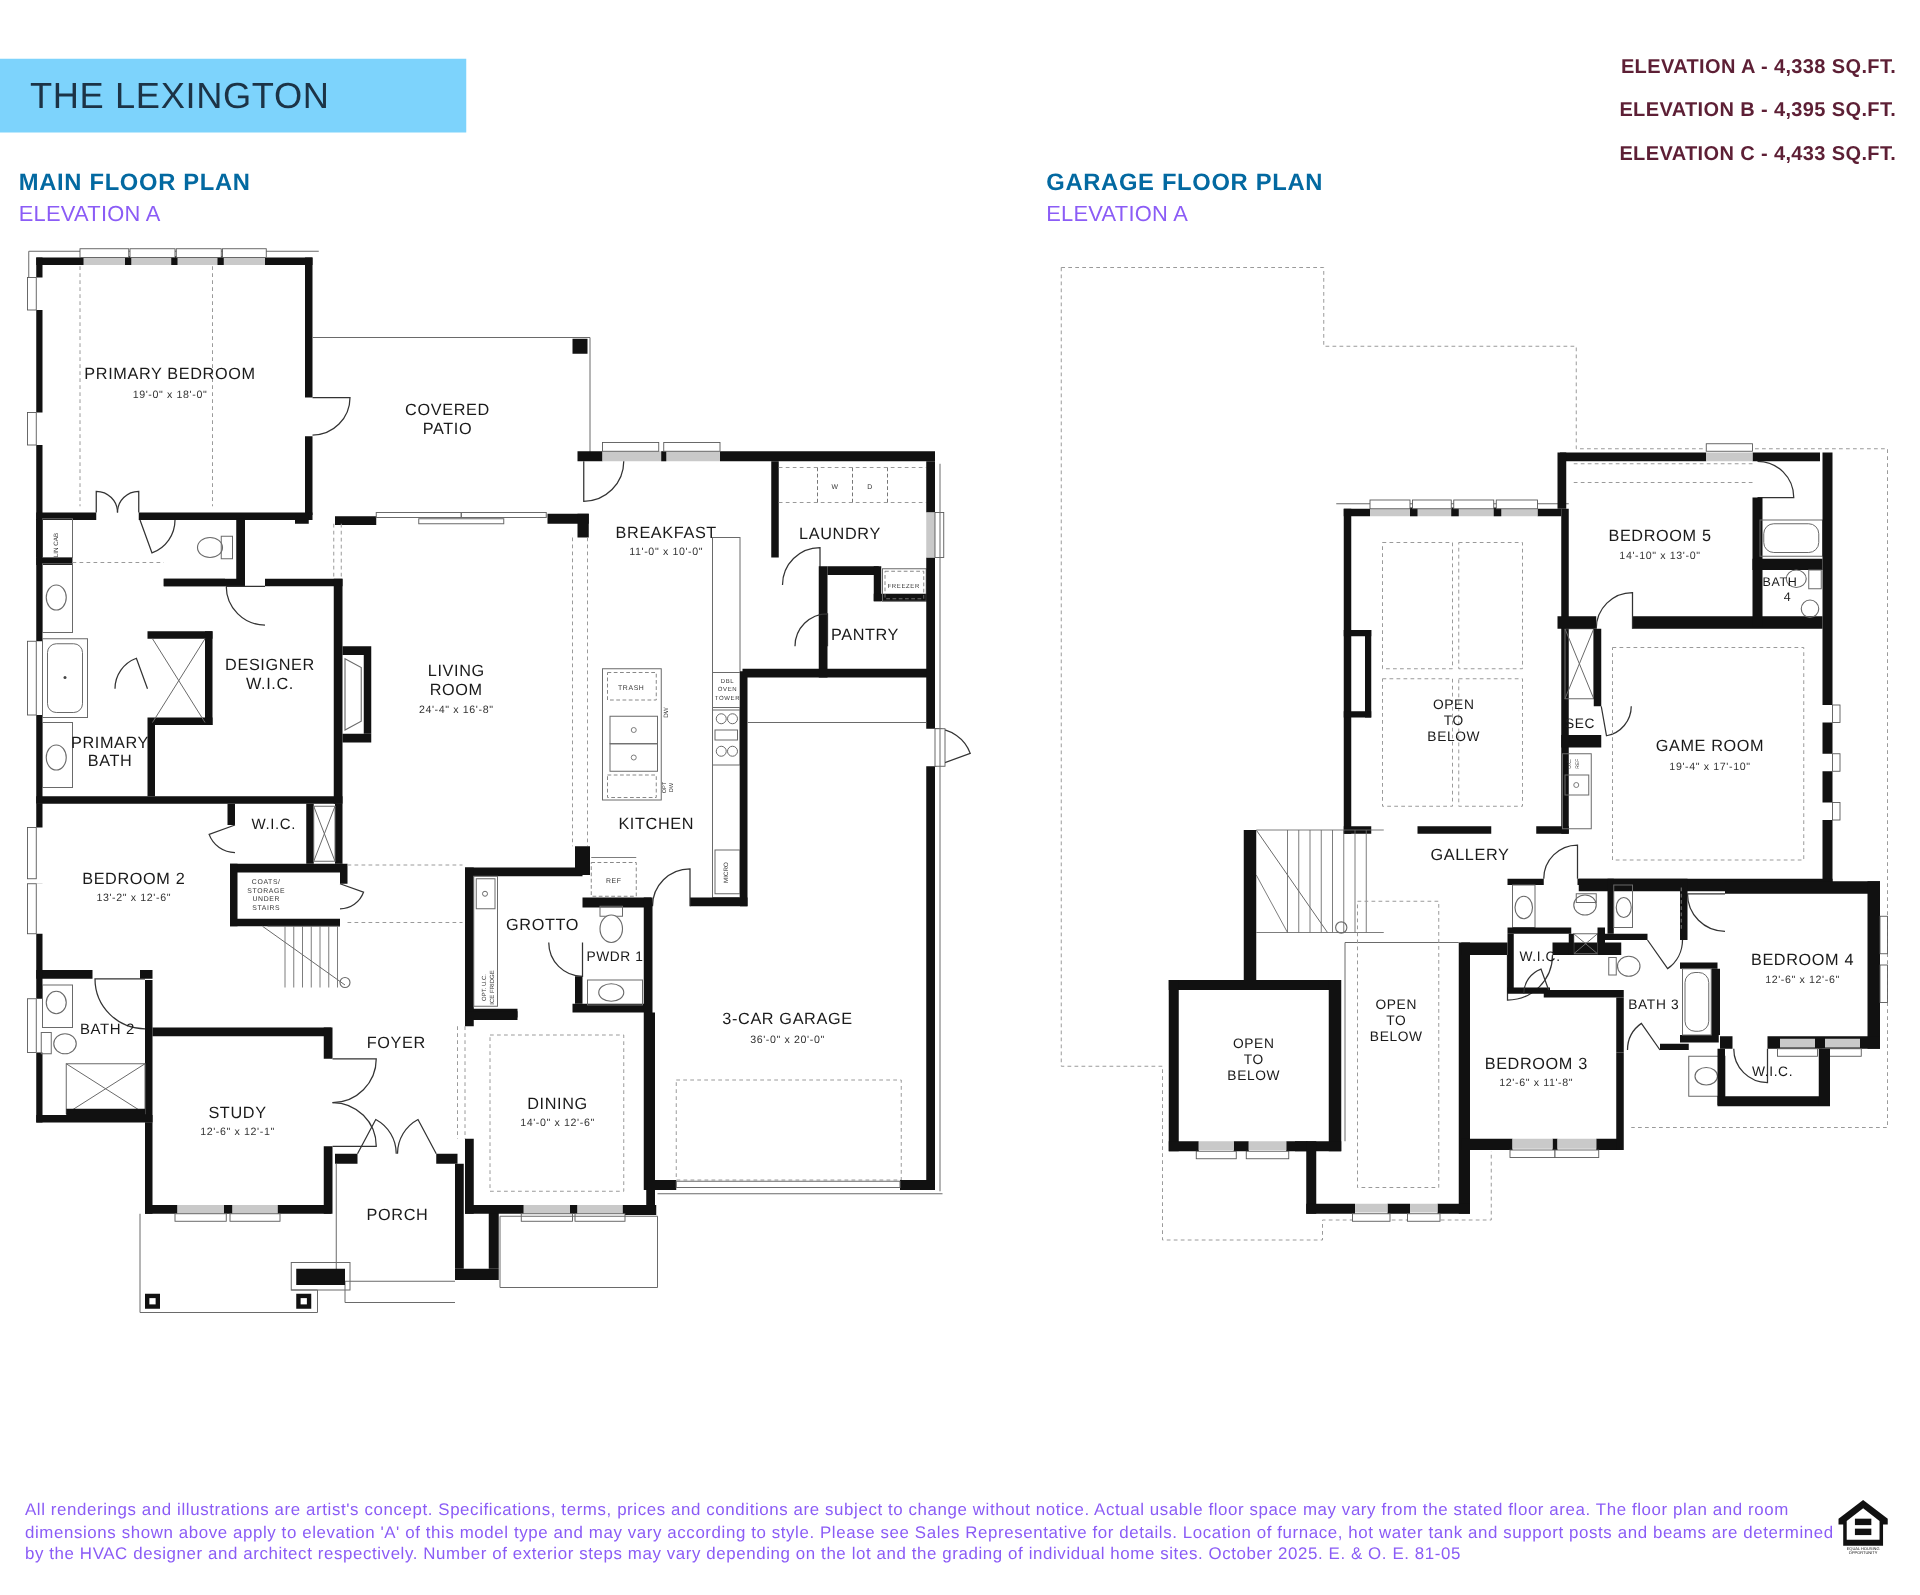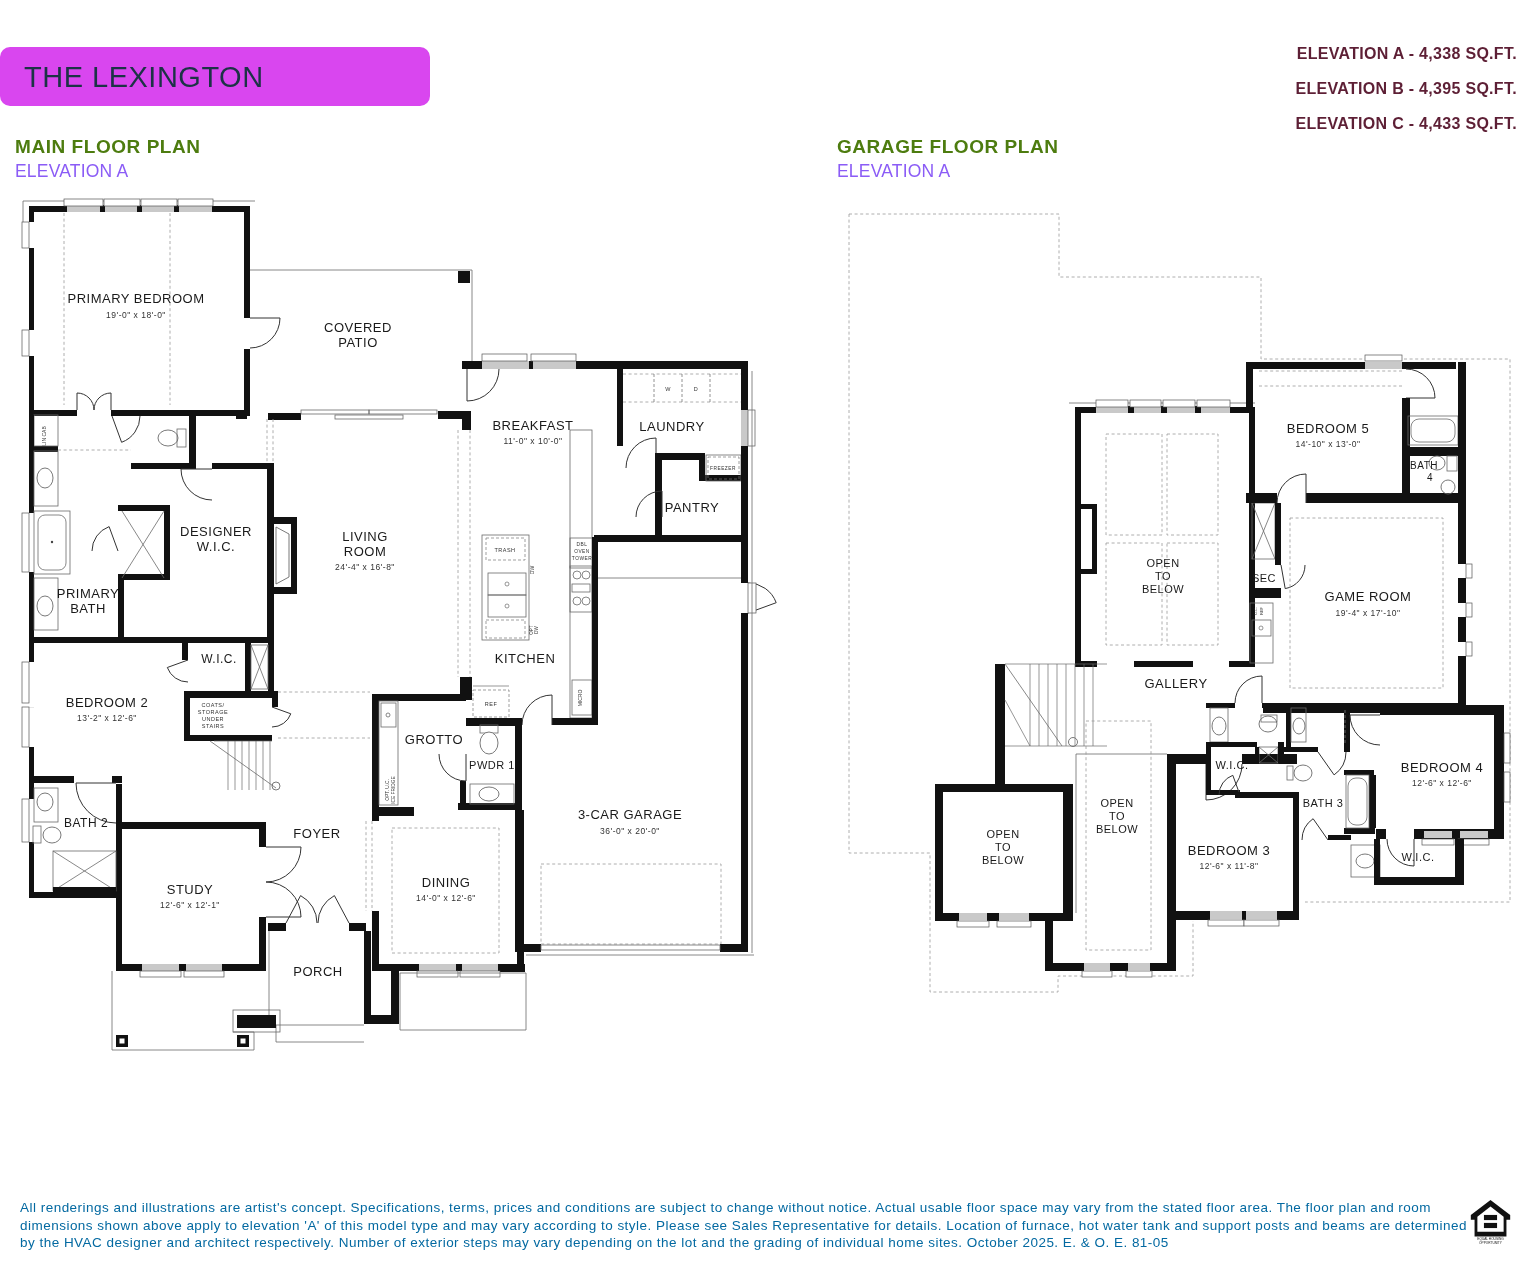--- a/index.html
+++ b/index.html
@@ -1,22 +1,22 @@
 <!DOCTYPE html>
 <html><head>
 <meta charset="utf-8">
 <style>
 html,body { margin:0; padding:0; background:#fff; width:1536px; height:1276px; overflow:hidden; }
 body { font-family:"Liberation Sans", sans-serif; position:relative; }
-.band { position:absolute; left:0; top:47px; width:430px; height:59px; background:#d946ef;border-radius:10px; }
+.band { position:absolute; left:0; top:47px; width:373px; height:59px; background:#7dd3fc; }
 .band span { position:absolute; left:24px; top:14px; font-size:29px; color:#1c3346; letter-spacing:0.5px; }
 .elev { position:absolute; right:19px; top:36px; text-align:right; color:#5d1f35; font-size:16px; font-weight:bold; letter-spacing:0.3px; line-height:35px; }
-.t1 { position:absolute; font-size:19px; font-weight:bold; color:#4d7c0f; letter-spacing:0.55px; }
+.t1 { position:absolute; font-size:19px; font-weight:bold; color:#0369a1; letter-spacing:0.55px; }
 .t2 { position:absolute; font-size:17.5px; color:#8b5cf6; letter-spacing:0.2px; }
-.foot { position:absolute; left:20px; top:1199px; width:1490px; font-size:13.5px; color:#0369a1; line-height:17.5px; letter-spacing:0.48px; white-space:nowrap; }
+.foot { position:absolute; left:20px; top:1199px; width:1490px; font-size:13.5px; color:#8b5cf6; line-height:17.5px; letter-spacing:0.48px; white-space:nowrap; }
 svg text { font-family:"Liberation Sans", sans-serif; }
 </style>
 </head>
 <body>
 
 <div class="band">
     <span>THE LEXINGTON</span>
   </div>
 
 <div class="elev">ELEVATION A - 4,338 SQ.FT.<br>ELEVATION B - 4,395 SQ.FT.<br>ELEVATION C - 4,433 SQ.FT.</div>

